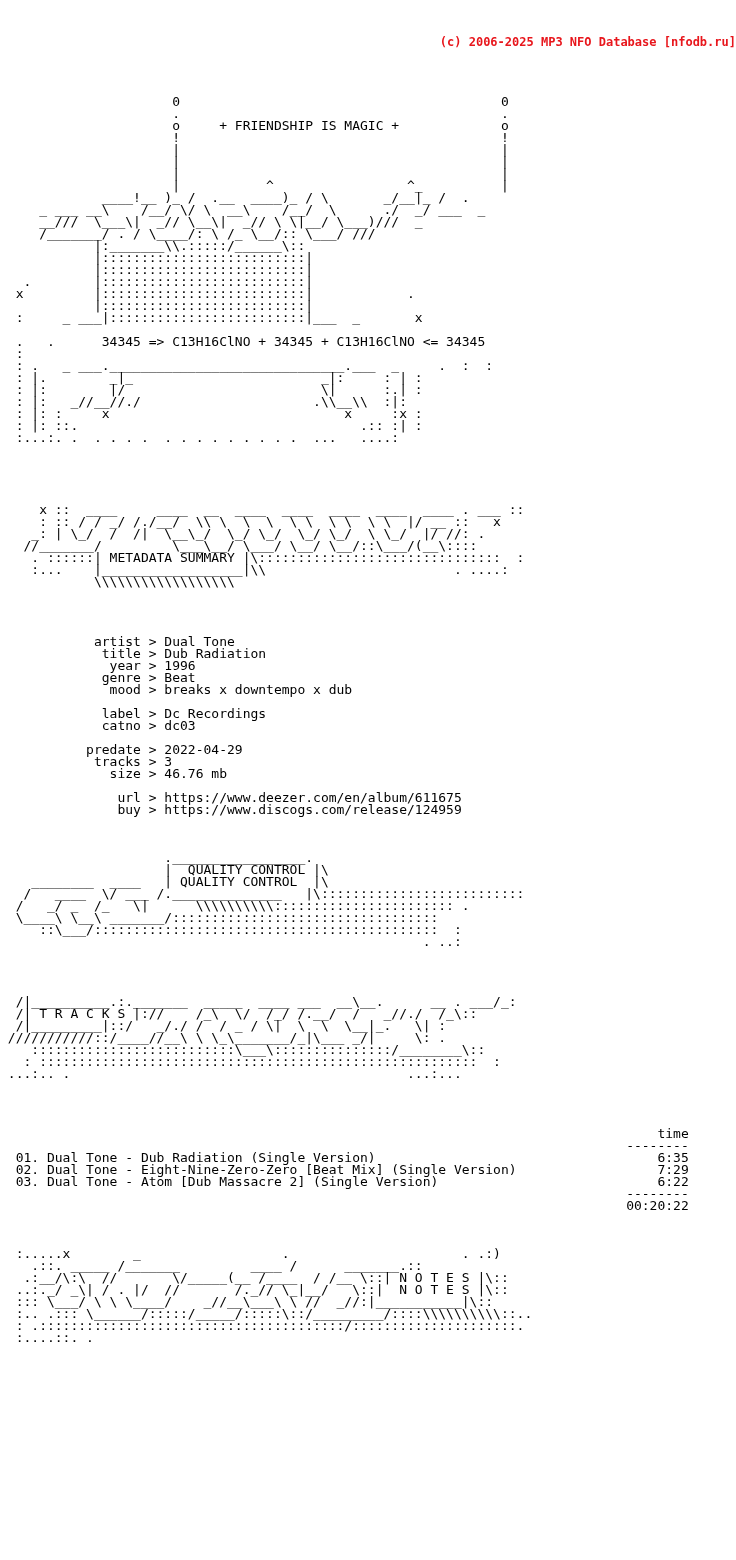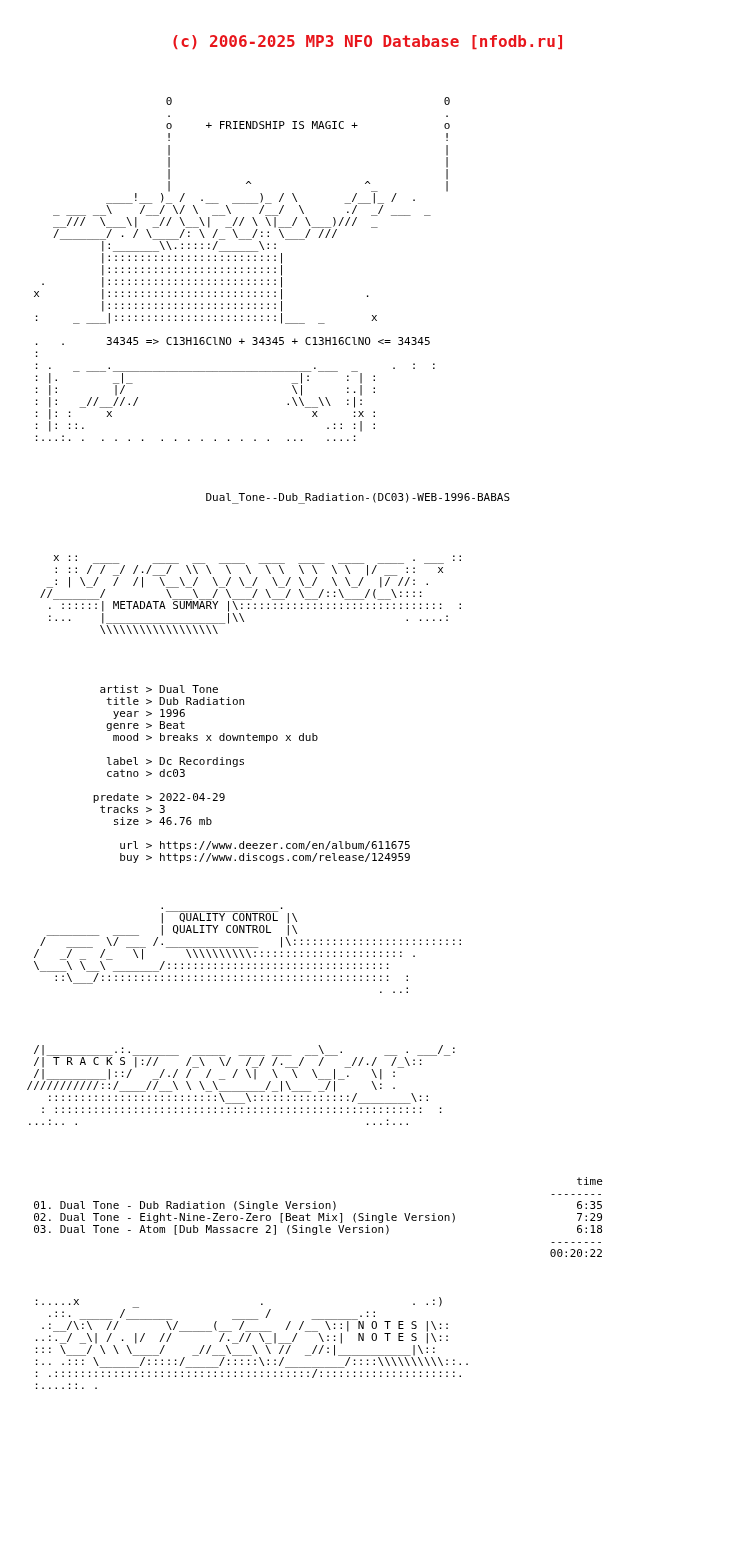--- a/index.html
+++ b/index.html
@@ -24,34 +24,33 @@
     padding: 0;
     position: absolute;
     left: 0;
     top: 0;
     width: 736px;
   }
   .hdr {
     color: #e8161c;
     font-weight: bold;
     display: block;
-    text-align: center;
+    text-align: right;
     font-family: "DejaVu Sans Mono", "Liberation Mono", monospace;
-    font-size: 16px;
+    font-size: 12px;
     line-height: 12px;
     white-space: pre;
   }
   .blk {
     display: block;
     white-space: pre;
     font-family: "DejaVu Sans Mono", "Liberation Mono", monospace;
-    font-size: 11px;
+    font-size: 13px;
     line-height: 12px;
     color: #000000;
-    padding-left: 20px;
   }
 </style>
 </head>
 <body>
 
 <div id="nfo">
 
   <span class="hdr">(c) 2006-2025 MP3 NFO Database [nfodb.ru]</span>
 
   <span class="blk" id="top-art">
@@ -80,23 +79,20 @@
   : .   _ ___.______________________________.___  _     .  :  :
   : |.        _|_                        _|:     : | :
   : |:        |/                         \|      :.| :
   : |:   _//__//./                      .\\__\\  :|:
   : |: :     x                              x     :x :
   : |: ::.                                    .:: :| :
   :...:. .  . . . .  . . . . . . . . .  ...   ....:
 </span>
 
 
-  <span class="blk" id="release-name">                            Dual_Tone--Dub_Radiation-(DC03)-WEB-1996-BABAS
-
-</span>
 
   <span class="blk" id="meta-art">     x ::  ____     ____  __  ____  ____  ____  ____  ____ . ___ ::
      : :: / / _/ /./__/  \\ \  \  \  \ \  \ \  \ \  |/ __ ::   x
     _: | \_/  /  /|  \__\_/  \_/ \_/  \_/ \_/  \ \_/  |/ //: .
    //_______/         \___\__/ \___/ \__/ \__/::\___/(__\::::
     . ::::::| METADATA SUMMARY |\:::::::::::::::::::::::::::::::  :
     :...    |__________________|\\                        . ....:
             \\\\\\\\\\\\\\\\\\
 </span>
 
@@ -136,21 +132,21 @@
     ::::::::::::::::::::::::::\___\:::::::::::::::/________\::
    : ::::::::::::::::::::::::::::::::::::::::::::::::::::::::  :
  ...:.. .                                           ...:...
 </span>
 
   <span class="blk" id="tr-list">
                                                                                     time
                                                                                 --------
   01. Dual Tone - Dub Radiation (Single Version)                                    6:35
   02. Dual Tone - Eight-Nine-Zero-Zero [Beat Mix] (Single Version)                  7:29
-  03. Dual Tone - Atom [Dub Massacre 2] (Single Version)                            6:18
+  03. Dual Tone - Atom [Dub Massacre 2] (Single Version)                            6:22
                                                                                 --------
                                                                                 00:20:22
 </span>
 
   <span class="blk" id="notes-art">  :.....x        _                  .                      . .:)
     .::. _____ /_______         ____ /      _______.::
    .:__/\:\  //       \/_____(__ /____  / /__ \::| N O T E S |\::
   ..:._/ _\| / . |/  //       /._// \_|__/   \::|  N O T E S |\::
   ::: \___/ \ \ \____/    _//__\___\ \ //  _//:|___________|\::
   :.. .::: \______/:::::/_____/:::::\::/_________/::::\\\\\\\\\\::..

